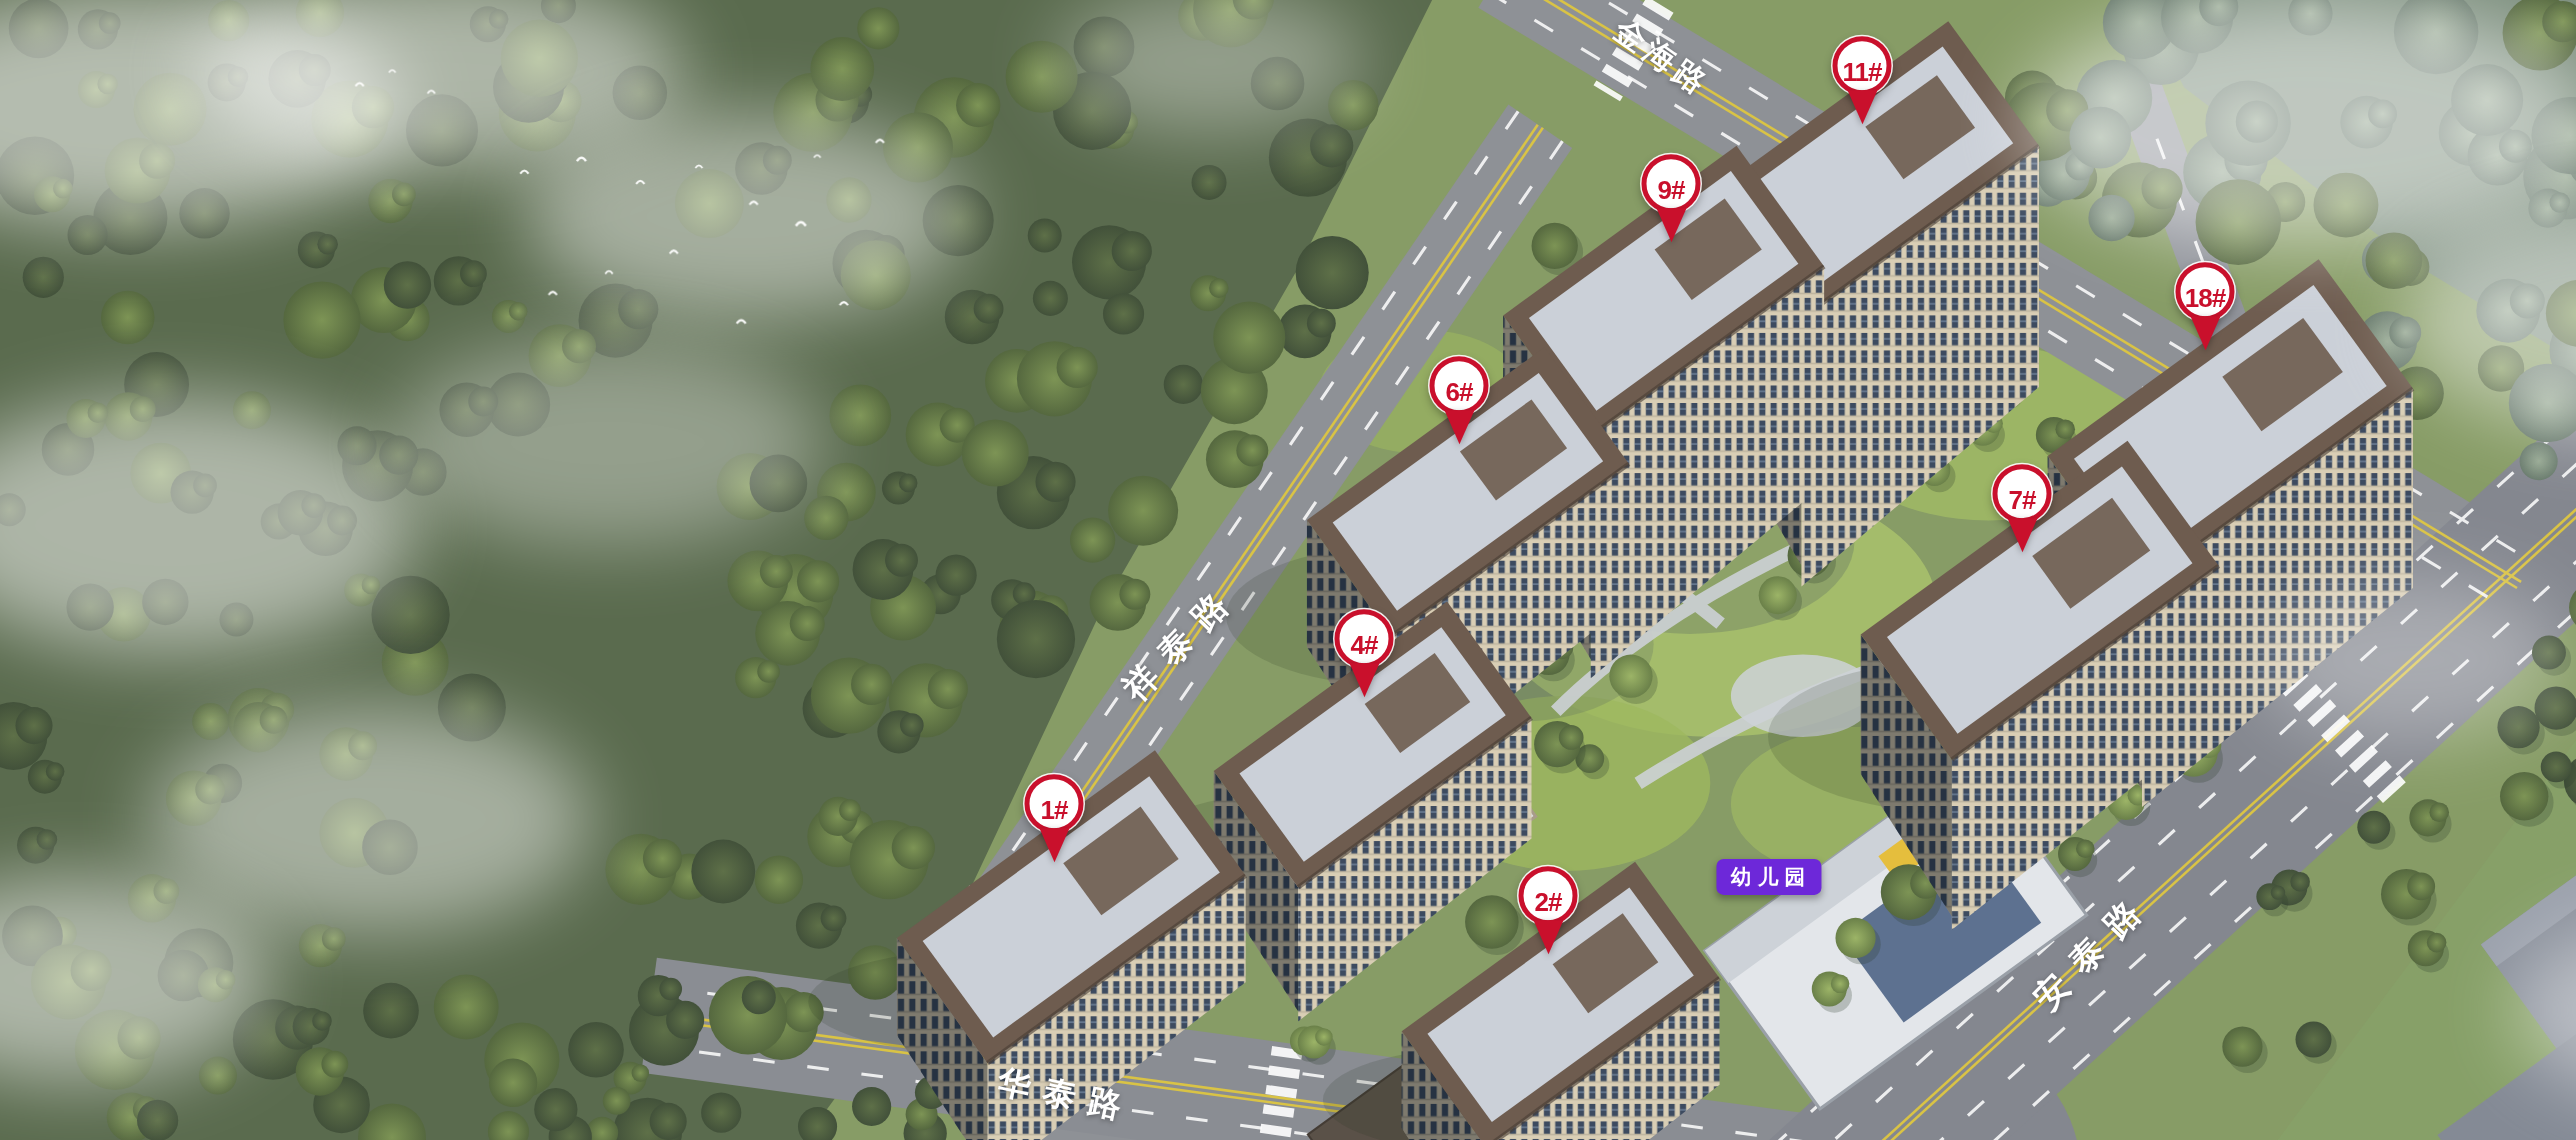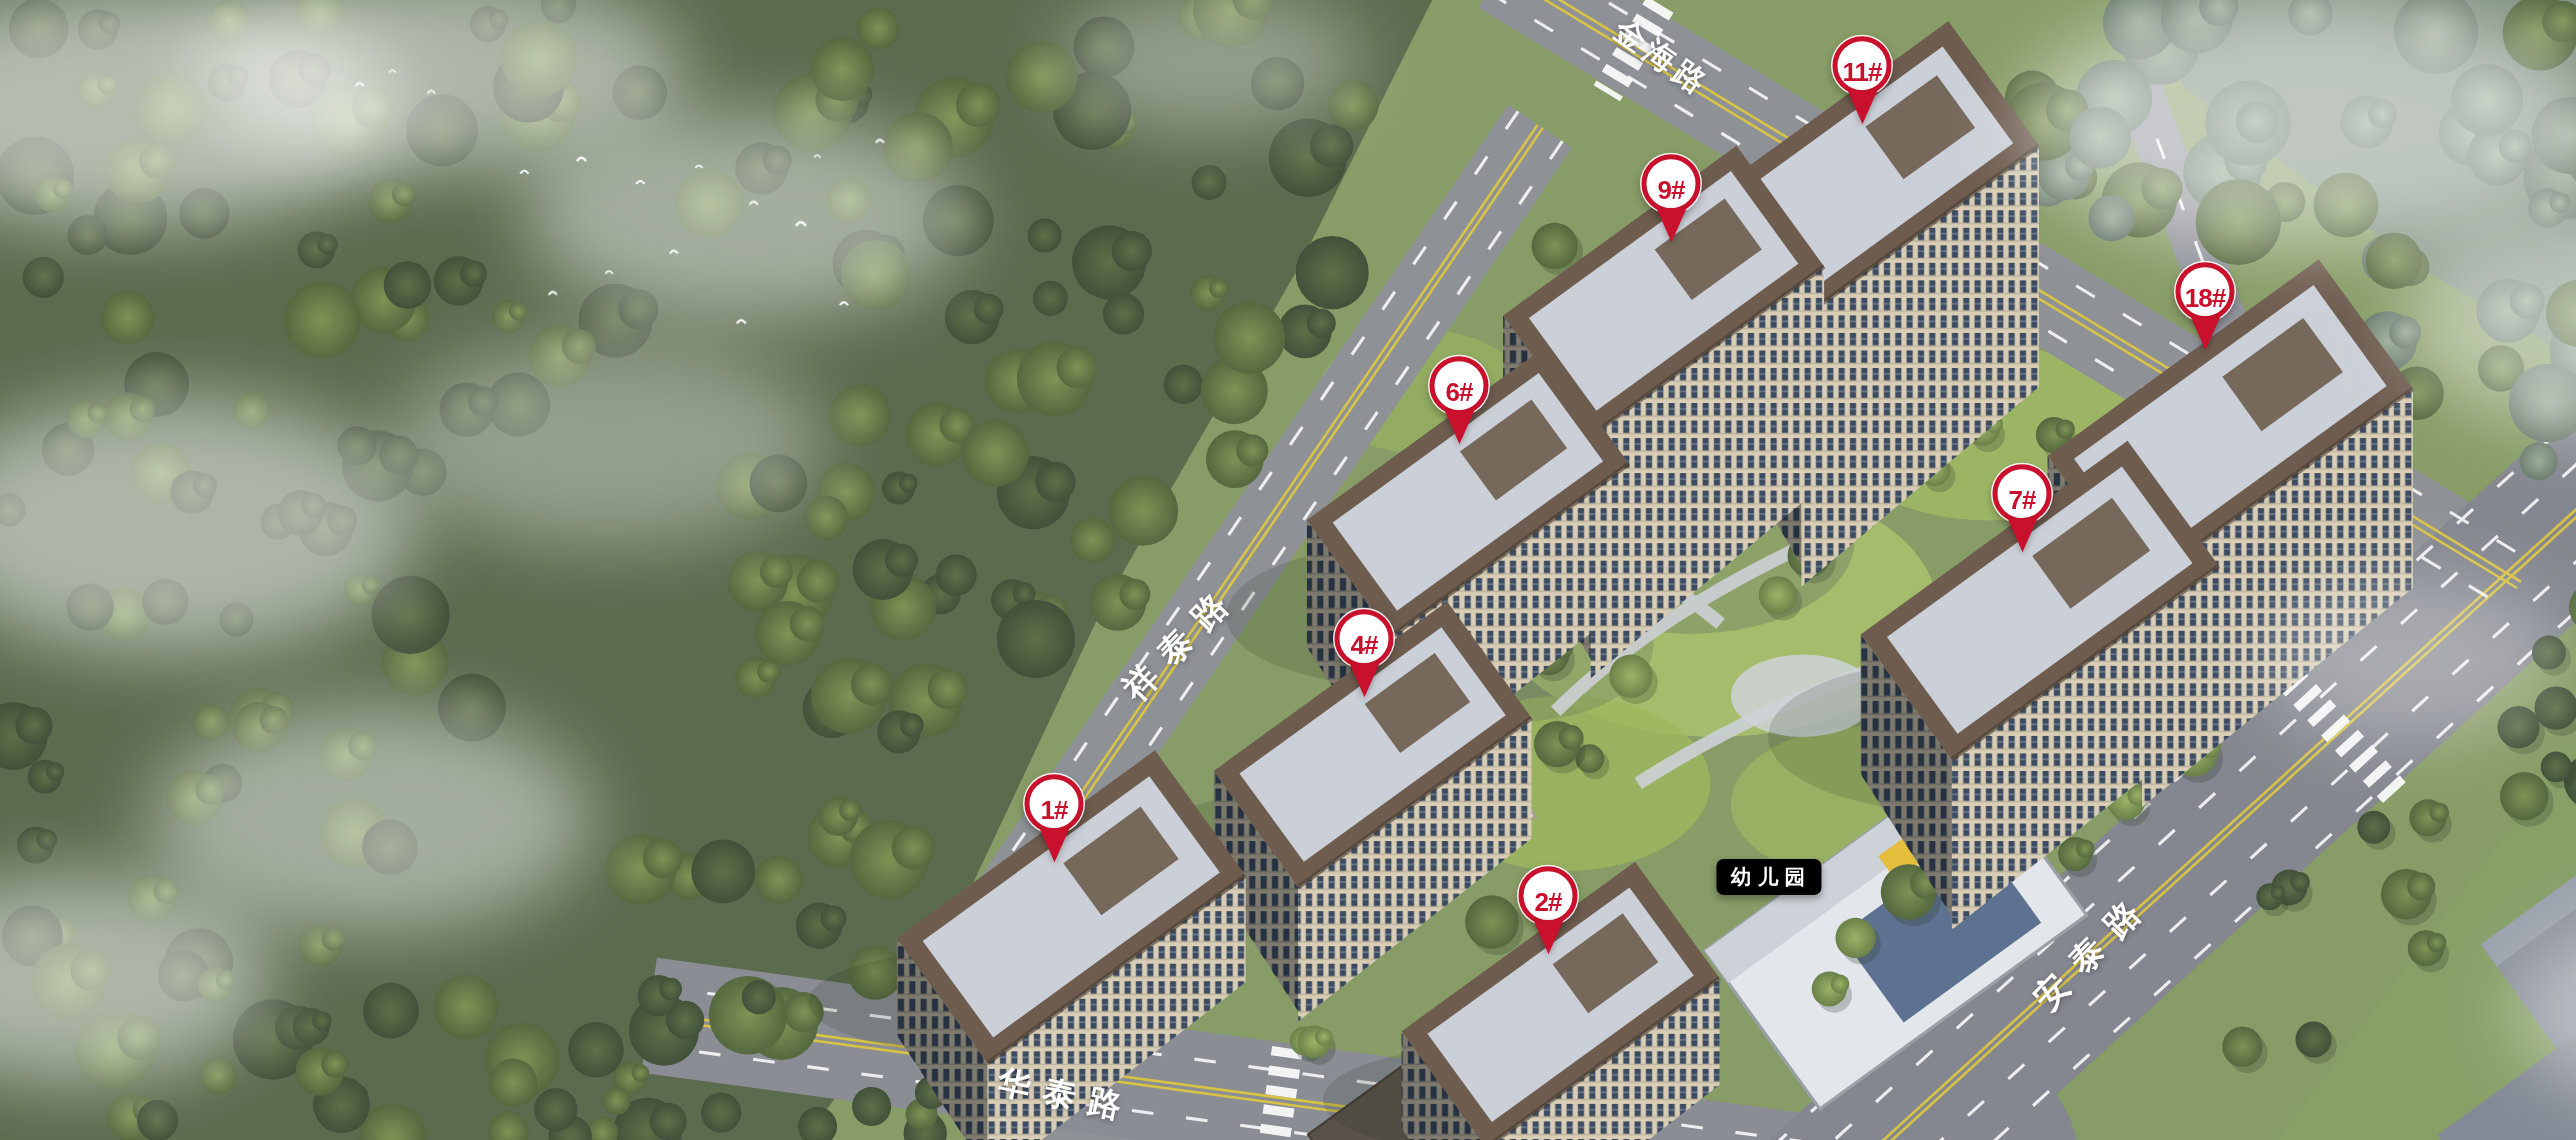--- a/index.html
+++ b/index.html
@@ -45,21 +45,21 @@
     text-shadow:0 1.5px 5.2px rgba(0,0,0,.35);
   }
   .rl-jinhai {left:1662px;top:58px; transform:translate(-50%,-50%) rotate(35deg); font-size:31px;letter-spacing:5.2px;}
   .rl-xiangtai{left:1181px;top:642px;transform:translate(-50%,-50%) rotate(-46deg);font-size:34px;letter-spacing:15.5px;}
   .rl-antai  {left:2093px;top:950px;transform:translate(-50%,-50%) rotate(-46deg);font-size:34px;letter-spacing:16.5px;}
   .rl-huatai {left:1066px;top:1096px;transform:translate(-50%,-50%) rotate(12deg); font-size:33px;letter-spacing:13.4px;}
 
   
   .kg-badge{
     position:absolute;left:1769px;top:877px;transform:translate(-50%,-50%);z-index:35;
-    background:#000000;color:#fff;font-weight:bold;font-size:20.6px;letter-spacing:6.2px;
+    background:#6d28d9;color:#fff;font-weight:bold;font-size:20.6px;letter-spacing:6.2px;
     padding:4.1px 10.3px 4.1px 14.4px;border-radius:7.2px;white-space:nowrap;
     box-shadow:0 3.1px 7.2px rgba(0,0,0,.3);
   }
 </style>
 </head>
 <body>
 
 <div class="scene">
 
   <svg class="bg" viewBox="0 0 5414 2214" preserveAspectRatio="none" aria-hidden="true">

